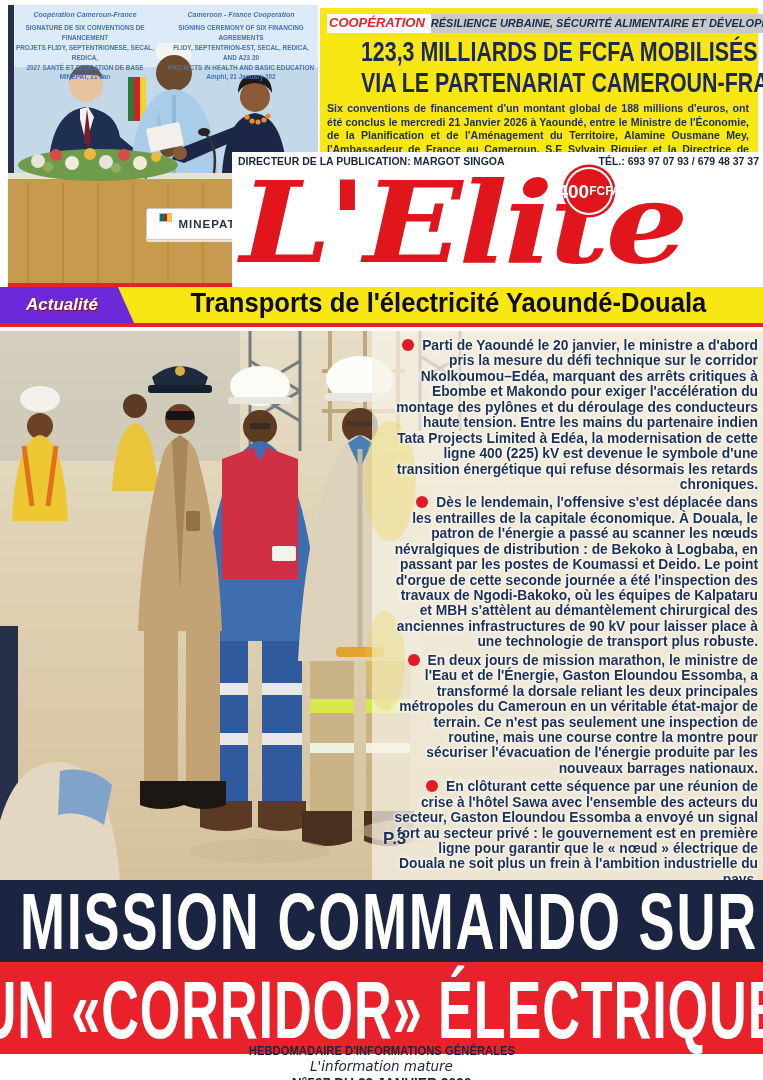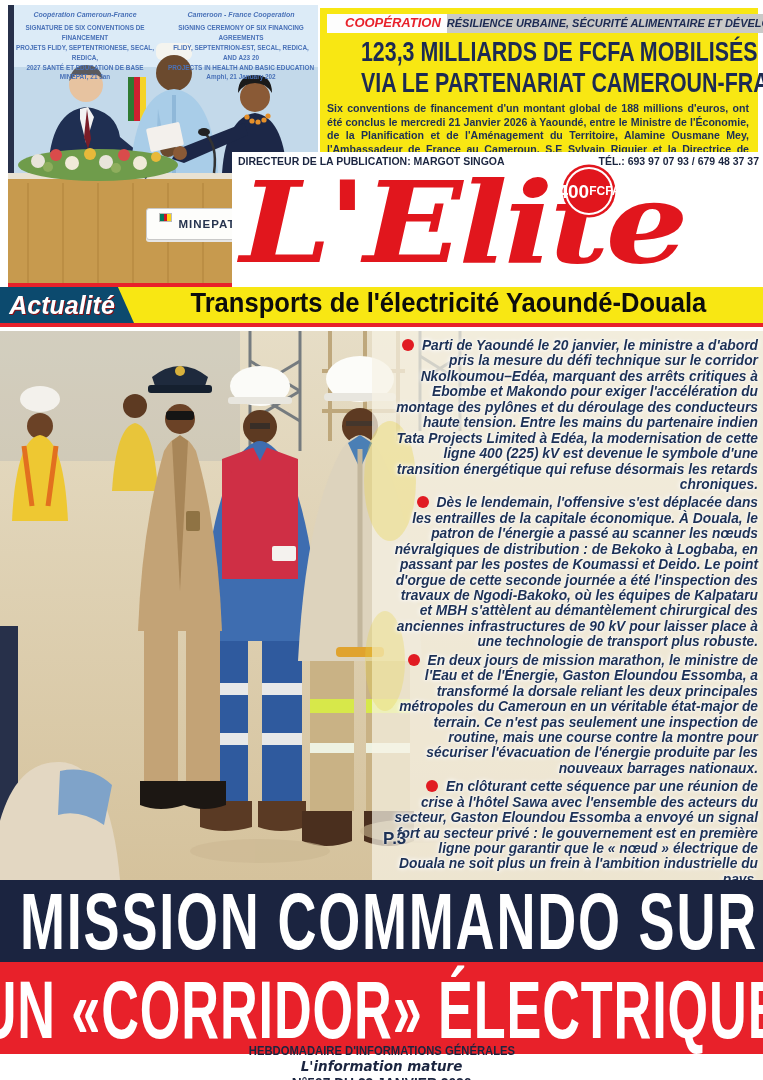--- a/index.html
+++ b/index.html
@@ -35,21 +35,21 @@
   .flag-fr { background:linear-gradient(to right,#0055a4 33%,#ffffff 33%,#ffffff 66%,#ef4135 66%); align-self:flex-start; margin-top:4px; }
 
   
   .coop-box {
     position:absolute; left:320px; top:8px; width:438px; height:147px;
     background:#f8e713; padding:6px 7px 4px 7px;
   }
   .kicker-row { display:flex; align-items:stretch; height:19px; }
   .kicker {
     background:#fdfdfd; color:#e8212a; font-weight:bold; font-style:italic;
-    font-size:13px; padding:1px 6px 0 18px; white-space:nowrap;
+    font-size:13px; padding:1px 6px 0 2px; white-space:nowrap;
   }
   .kicker-sub {
     flex:1; background:#c9c9c7; color:#1c2a52; font-weight:bold; font-style:italic;
     font-size:11px; text-align:center; padding-top:2.5px; white-space:nowrap;
   }
   .coop-headline { margin-top:3px; color:#1c2a52; }
   .coop-headline div {
     font-size:25.5px; font-weight:bold; line-height:1.2; white-space:nowrap;
     transform:scale(0.84,1.08); transform-origin:center;
   }
@@ -85,22 +85,22 @@
   }
   .price-badge .price { font-size:19px; font-weight:bold; line-height:1; }
   .price-badge .cur { font-size:12px; font-weight:bold; line-height:1; }
 
   
   .section-strip {
     position:absolute; left:0; top:287px; width:763px; height:40px;
     background:#f8e713; border-bottom:4px solid #e8212a; display:flex;
   }
   .section-label {
-    width:134px; background:#0c4a6e; color:#fff; font-weight:bold; font-style:italic;
-    font-size:25px; display:flex; align-items:center; justify-content:center;
+    width:134px; background:#6d28d9; color:#fff; font-weight:bold; font-style:italic;
+    font-size:17px; display:flex; align-items:center; justify-content:center;
     clip-path:polygon(0 0, 88% 0, 100% 100%, 0 100%);
     padding-right:10px; text-shadow:1px 1px 0 #8c0e13;
   }
   .section-headline {
     flex:1; display:flex; align-items:flex-start; justify-content:center; color:#0d0d0d;
   }
   .section-headline span {
     font-size:27.5px; font-weight:bold; white-space:nowrap;
     transform:scaleX(0.93); transform-origin:center;
   }
@@ -109,21 +109,21 @@
   .main-photo {
     position:absolute; left:0; top:331px; width:763px; height:549px;
     background:#ece5d2; overflow:hidden;
   }
   .article-col {
     position:absolute; right:5px; top:7px; width:364px;
     text-align:right; color:#1d3156; font-weight:bold;
     font-size:13.8px; line-height:1.12;
     text-shadow:0 0 2px #fff, 0 0 4px #fff, 0 0 6px rgba(255,255,255,.9);
   }
-  .article-col p { margin-bottom:3px;font-style:italic; }
+  .article-col p { margin-bottom:3px; }
   .article-col p::before {
     content:""; display:inline-block; width:12px; height:12px; border-radius:50%;
     background:#e11b22; margin-right:8px; vertical-align:-1px;
   }
   .p3 {
     position:absolute; left:383px; top:498px; color:#1d3156; font-weight:bold;
     font-size:17px; text-shadow:0 0 3px #fff;
   }
 
   
@@ -144,21 +144,21 @@
     transform:scale(0.9,1.42); transform-origin:center;
   }
 
   
   .footer {
     position:absolute; left:0; top:1054px; width:763px; height:26px; background:#fff;
     display:flex; align-items:center; justify-content:center; color:#1b2540;flex-direction:column;
   }
   .footer .sep { width:2px; height:17px; background:#1b2540; margin:0 30px; }
   .f1 { font-size:12.5px; font-weight:bold; transform:scaleX(0.9); white-space:nowrap; }
-  .f2 { font-size:13.5px; font-weight:bold; font-style:italic; font-family:"DejaVu Sans", sans-serif; white-space:nowrap; }
+  .f2 { font-size:13.5px; font-weight:normal; font-style:italic; font-family:"DejaVu Sans", sans-serif; white-space:nowrap; }
   .f3 { font-size:15px; font-weight:bold; transform:scaleX(0.92); white-space:nowrap; }
 </style>
 </head>
 <body>
 
 <div class="page">
 
   <div class="ceremony">
     <svg width="310" height="282" viewBox="0 0 310 282">
 

